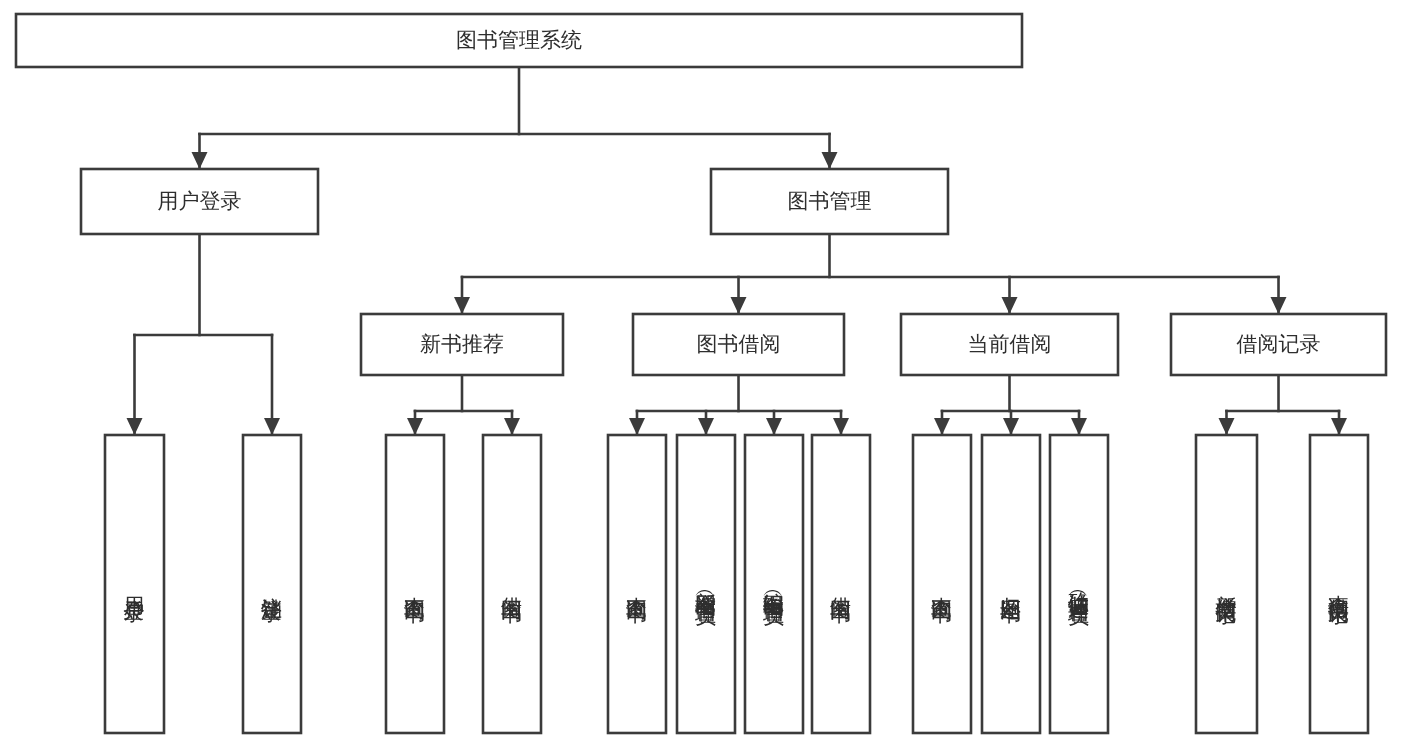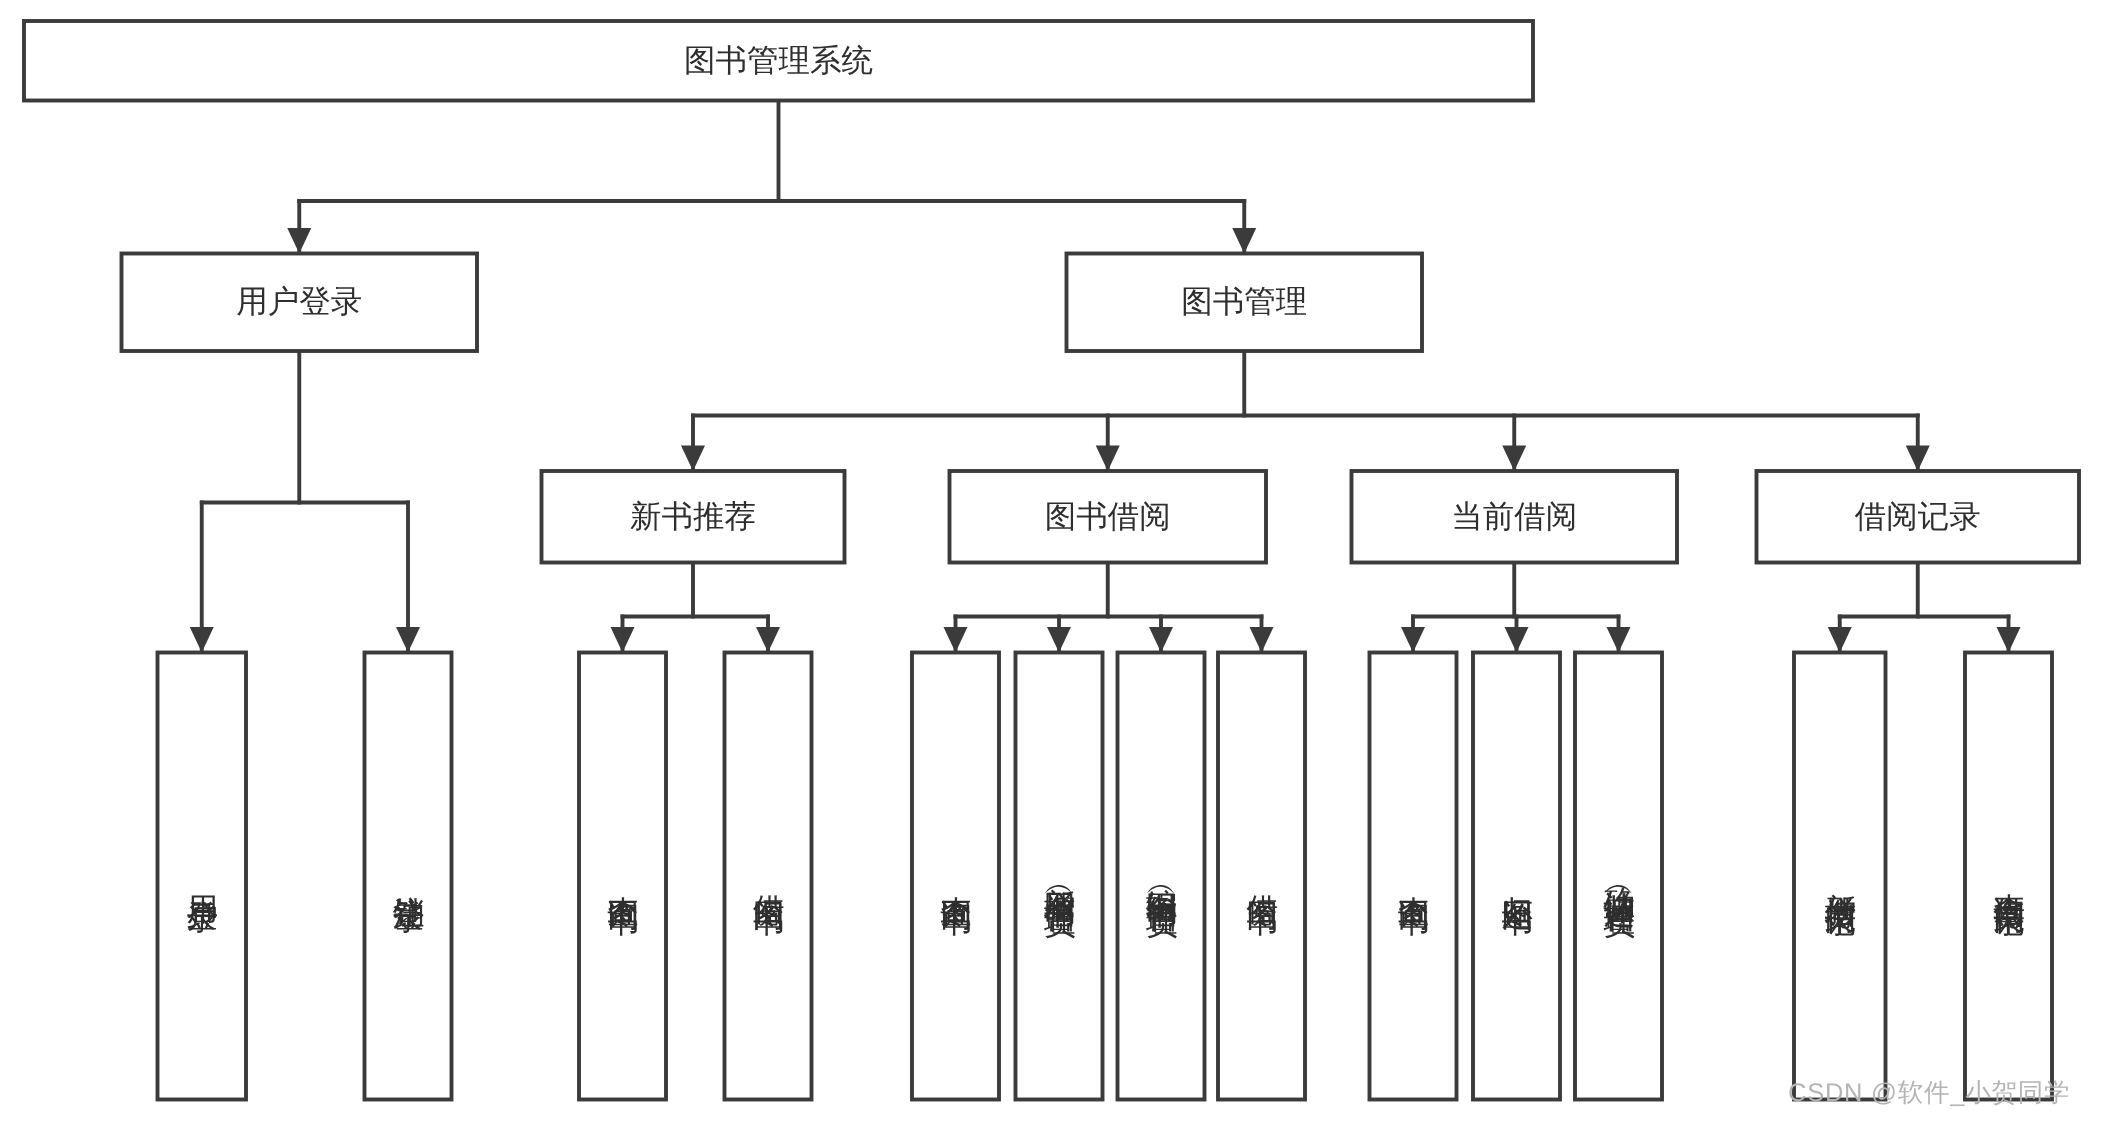--- a/index.html
+++ b/index.html
@@ -173,14 +173,13 @@
       <div class="node-label-v" style="left: 677px; top: 435px; width: 58px; height: 298px; display: flex; align-items: center; justify-content: center;">新增图书（管理员）</div>
       <div class="node-label-v" style="left: 745px; top: 435px; width: 58px; height: 298px; display: flex; align-items: center; justify-content: center;">编辑图书（管理员）</div>
       <div class="node-label-v" style="left: 812px; top: 435px; width: 58px; height: 298px; display: flex; align-items: center; justify-content: center;">借阅图书</div>
       <div class="node-label-v" style="left: 913px; top: 435px; width: 58px; height: 298px; display: flex; align-items: center; justify-content: center;">查询图书</div>
       <div class="node-label-v" style="left: 982px; top: 435px; width: 58px; height: 298px; display: flex; align-items: center; justify-content: center;">归还图书</div>
       <div class="node-label-v" style="left: 1050px; top: 435px; width: 58px; height: 298px; display: flex; align-items: center; justify-content: center;">确认归还（管理员）</div>
       <div class="node-label-v" style="left: 1196px; top: 435px; width: 61px; height: 298px; display: flex; align-items: center; justify-content: center;">新增借阅记录</div>
       <div class="node-label-v" style="left: 1310px; top: 435px; width: 58px; height: 298px; display: flex; align-items: center; justify-content: center;">查询借阅记录</div>
     </div>
 
-  <div class="watermark" style="left:1192px; top:717px;">CSDN @软件_小贺同学</div>
 </div>
 
 </body></html>

